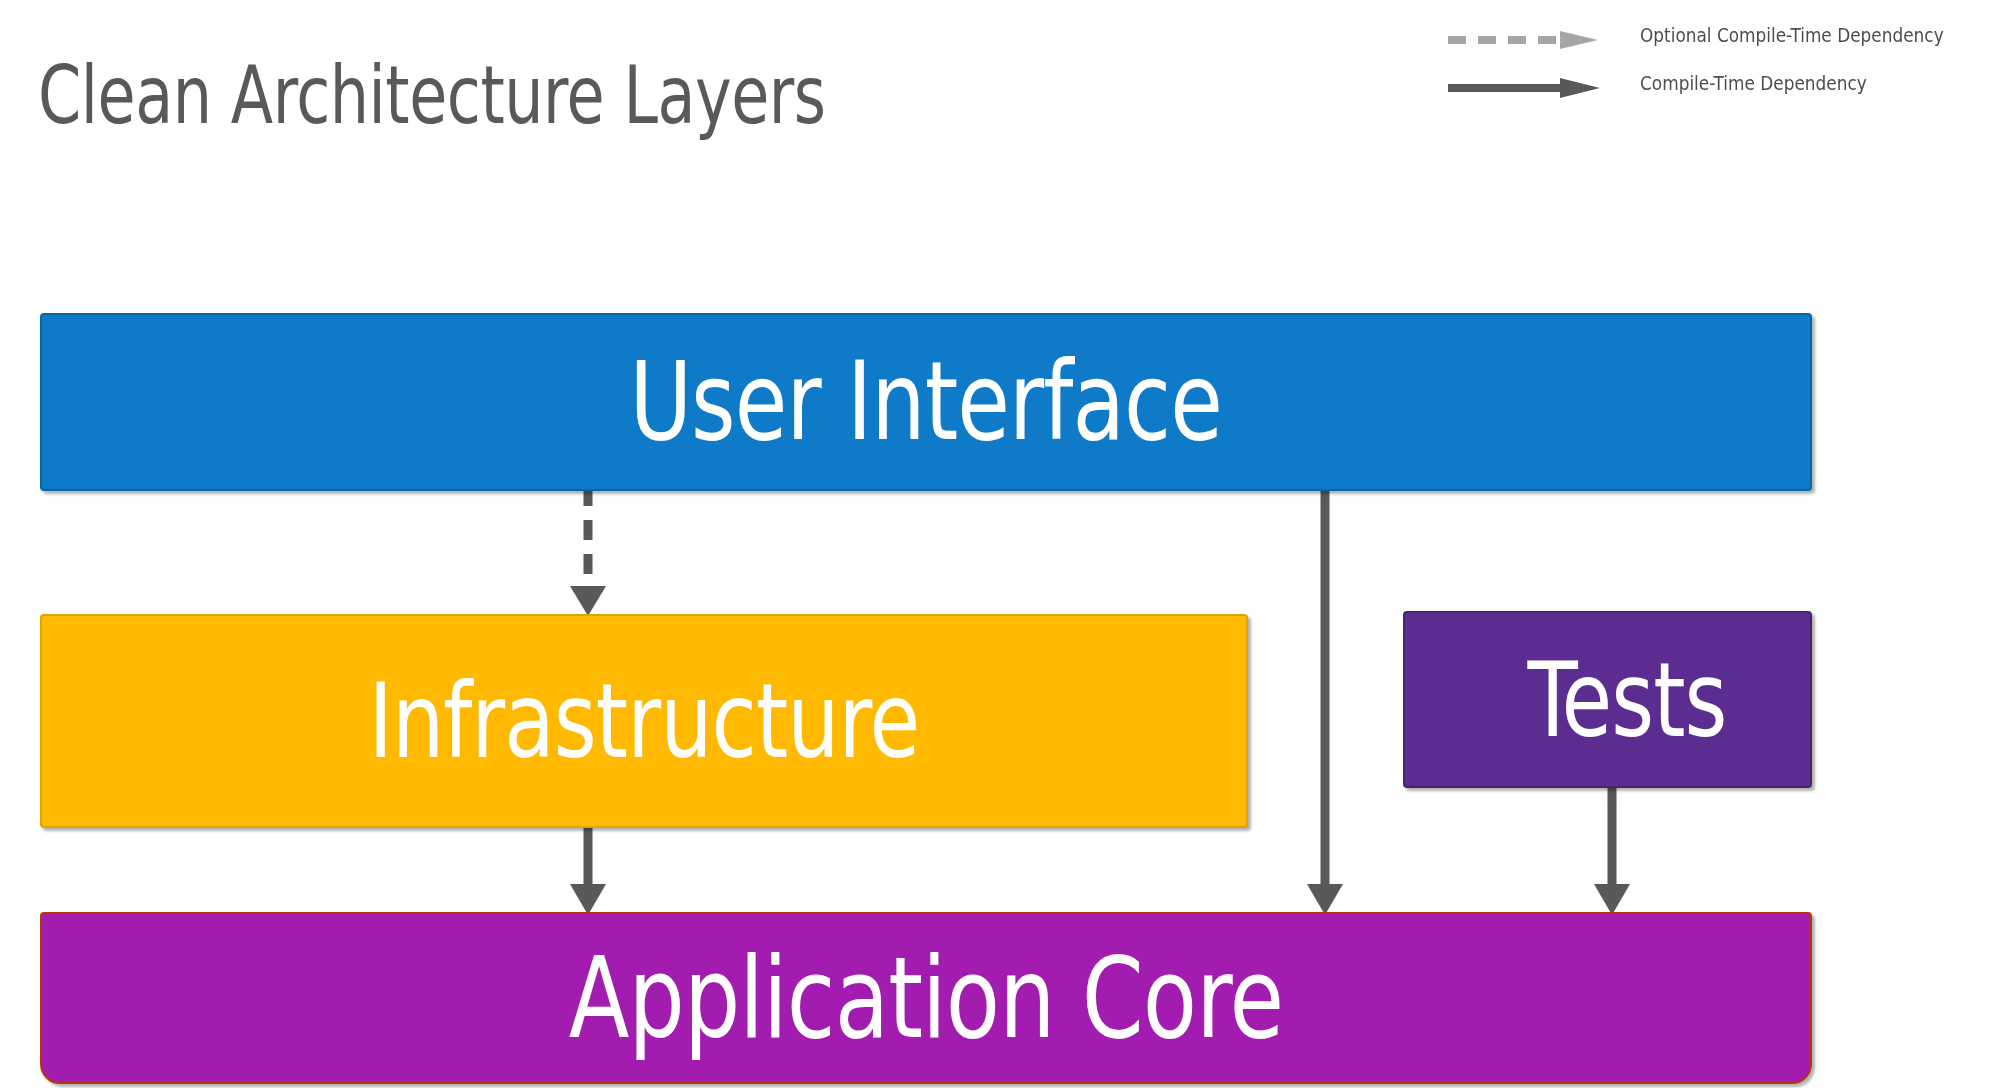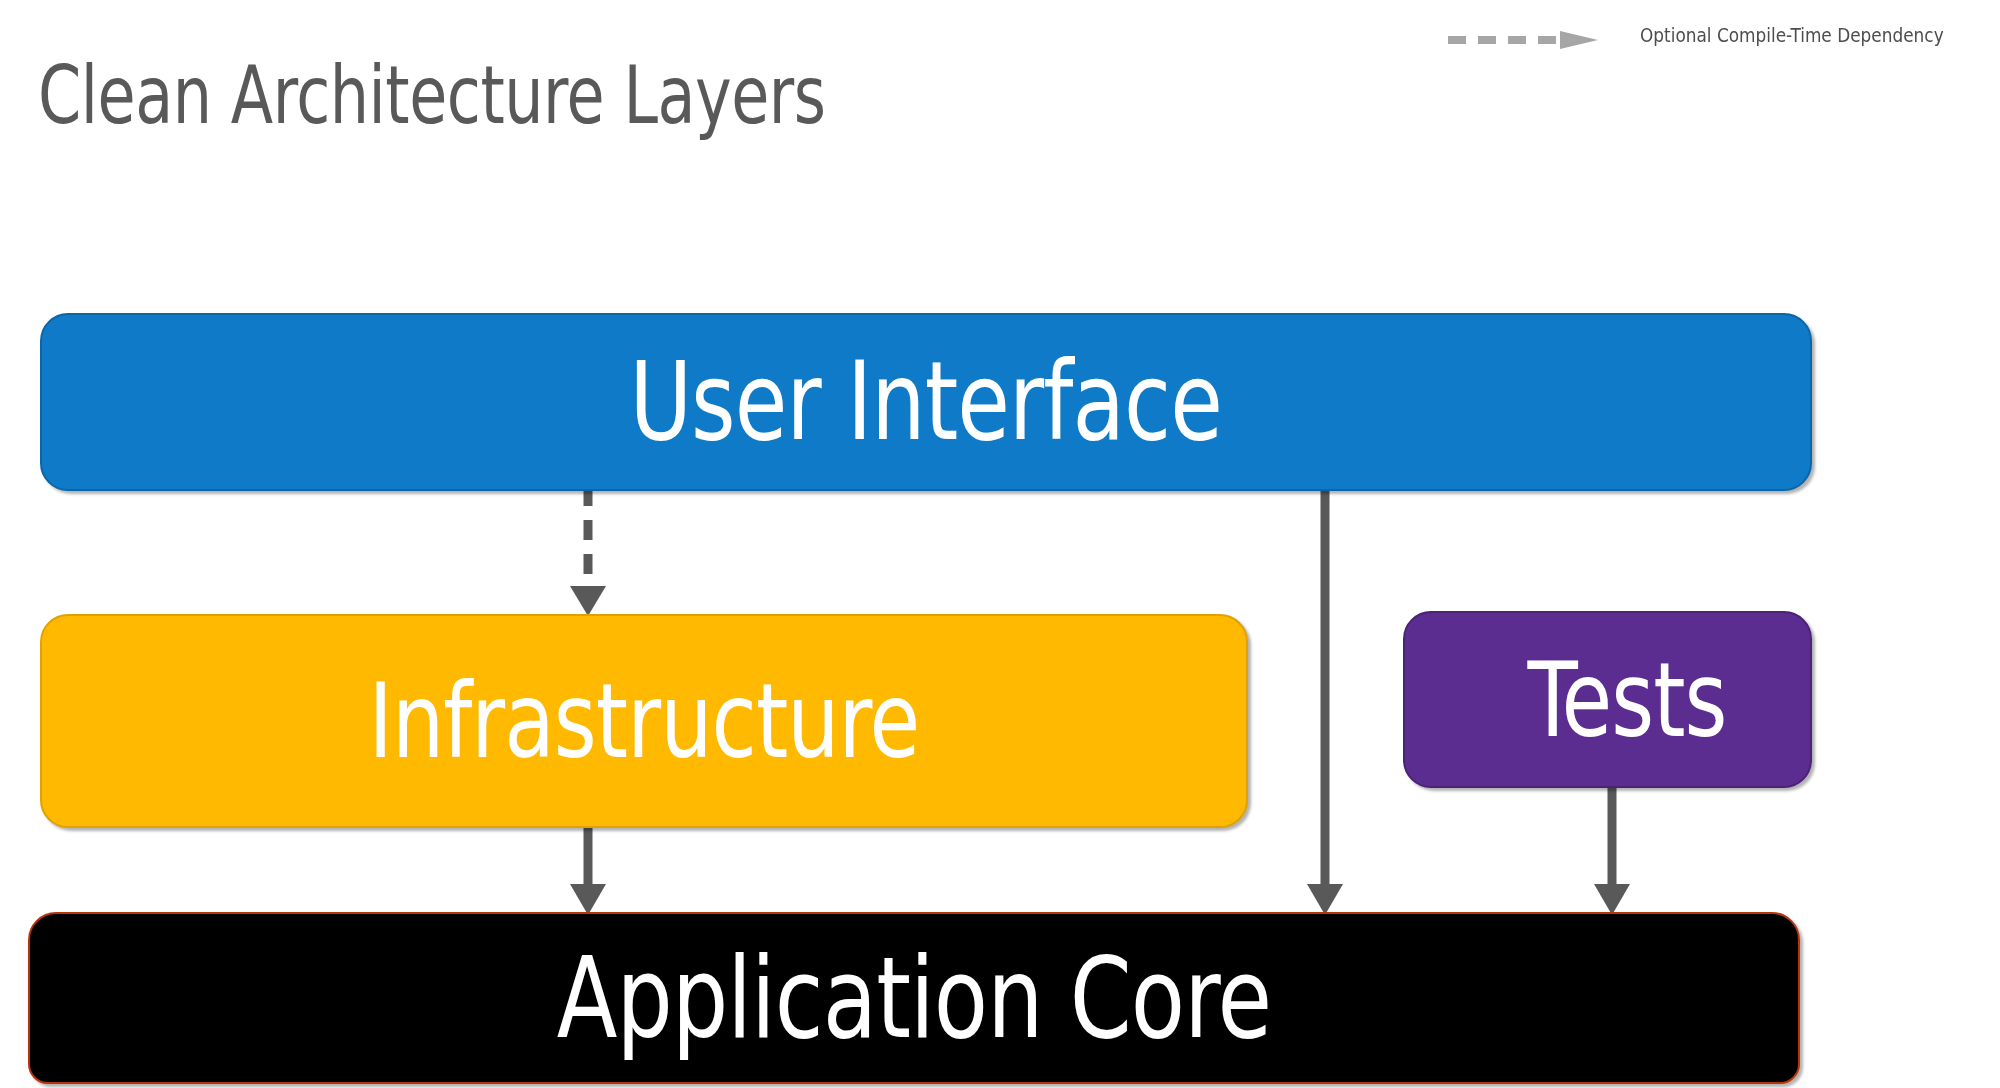--- a/index.html
+++ b/index.html
@@ -69,21 +69,21 @@
     line-height: 26px;
     color: #4d4d4d;
     white-space: nowrap;
     transform: scaleX(0.94);
     transform-origin: left center;
   }
 
   
   .layer-box {
     position: absolute;
-    border-radius: 28px;
+    border-radius: 4px;
     box-sizing: border-box;
     display: flex;
     align-items: center;
     justify-content: center;
     box-shadow: 3px 3px 3px rgba(0,0,0,0.30);
   }
   .layer-label {
     font-family: "DejaVu Sans Condensed", "Liberation Sans Narrow", "Liberation Sans", sans-serif;
     font-weight: 400;
     color: #ffffff;
@@ -112,23 +112,23 @@
   #box-tests {
     left: 1403px; top: 611px;
     width: 409px; height: 177px;
     background: #5B2D90;
     border: 2px solid #4A2375;
     padding-left: 39px;
   }
   #box-tests .layer-label { font-size: 104px; }
 
   #box-application-core {
-    left: 28px;  top: 912px;
+    left: 40px;  top: 912px;
     width: 1772px; height: 172px;
-    background: #000000;
+    background: #a21caf;
     border: 2px solid #B8350A;
     border-bottom-left-radius: 20px;
     border-bottom-right-radius: 20px;
   }
   #box-application-core .layer-label { font-size: 112px; }
 
   
   .arrow {
     position: absolute;
   }
@@ -145,20 +145,29 @@
     <div class="legend-row row-0">
       <span class="legend-glyph">
         <svg width="152" height="20" viewBox="0 0 152 20" xmlns="http://www.w3.org/2000/svg">
           <line x1="0" y1="10" x2="116" y2="10" stroke="#A6A6A6" stroke-width="8" stroke-dasharray="18,12"></line>
           <polygon points="112,1 150,10 112,19" fill="#A6A6A6"></polygon>
         </svg>
       </span>
       <span class="legend-label">Optional Compile-Time Dependency</span>
     </div>
 
+    <div class="legend-row row-1">
+      <span class="legend-glyph">
+        <svg width="152" height="20" viewBox="0 0 152 20" xmlns="http://www.w3.org/2000/svg">
+          <line x1="0" y1="10" x2="118" y2="10" stroke="#595959" stroke-width="8"></line>
+          <polygon points="112,0 152,10 112,20" fill="#595959"></polygon>
+        </svg>
+      </span>
+      <span class="legend-label">Compile-Time Dependency</span>
+    </div>
   </div>
 
   <svg class="arrow" style="left:558px; top:486px;" width="60" height="132" viewBox="0 0 60 132" xmlns="http://www.w3.org/2000/svg">
     <line x1="30" y1="0" x2="30" y2="105" stroke="#595959" stroke-width="9" stroke-dasharray="20,14"></line>
     <polygon points="12,100 48,100 30,130" fill="#595959"></polygon>
   </svg>
 
   <svg class="arrow" style="left:558px; top:783px;" width="60" height="134" viewBox="0 0 60 134" xmlns="http://www.w3.org/2000/svg">
     <line x1="30" y1="0" x2="30" y2="106" stroke="#595959" stroke-width="9"></line>
     <polygon points="12,101 48,101 30,132" fill="#595959"></polygon>

